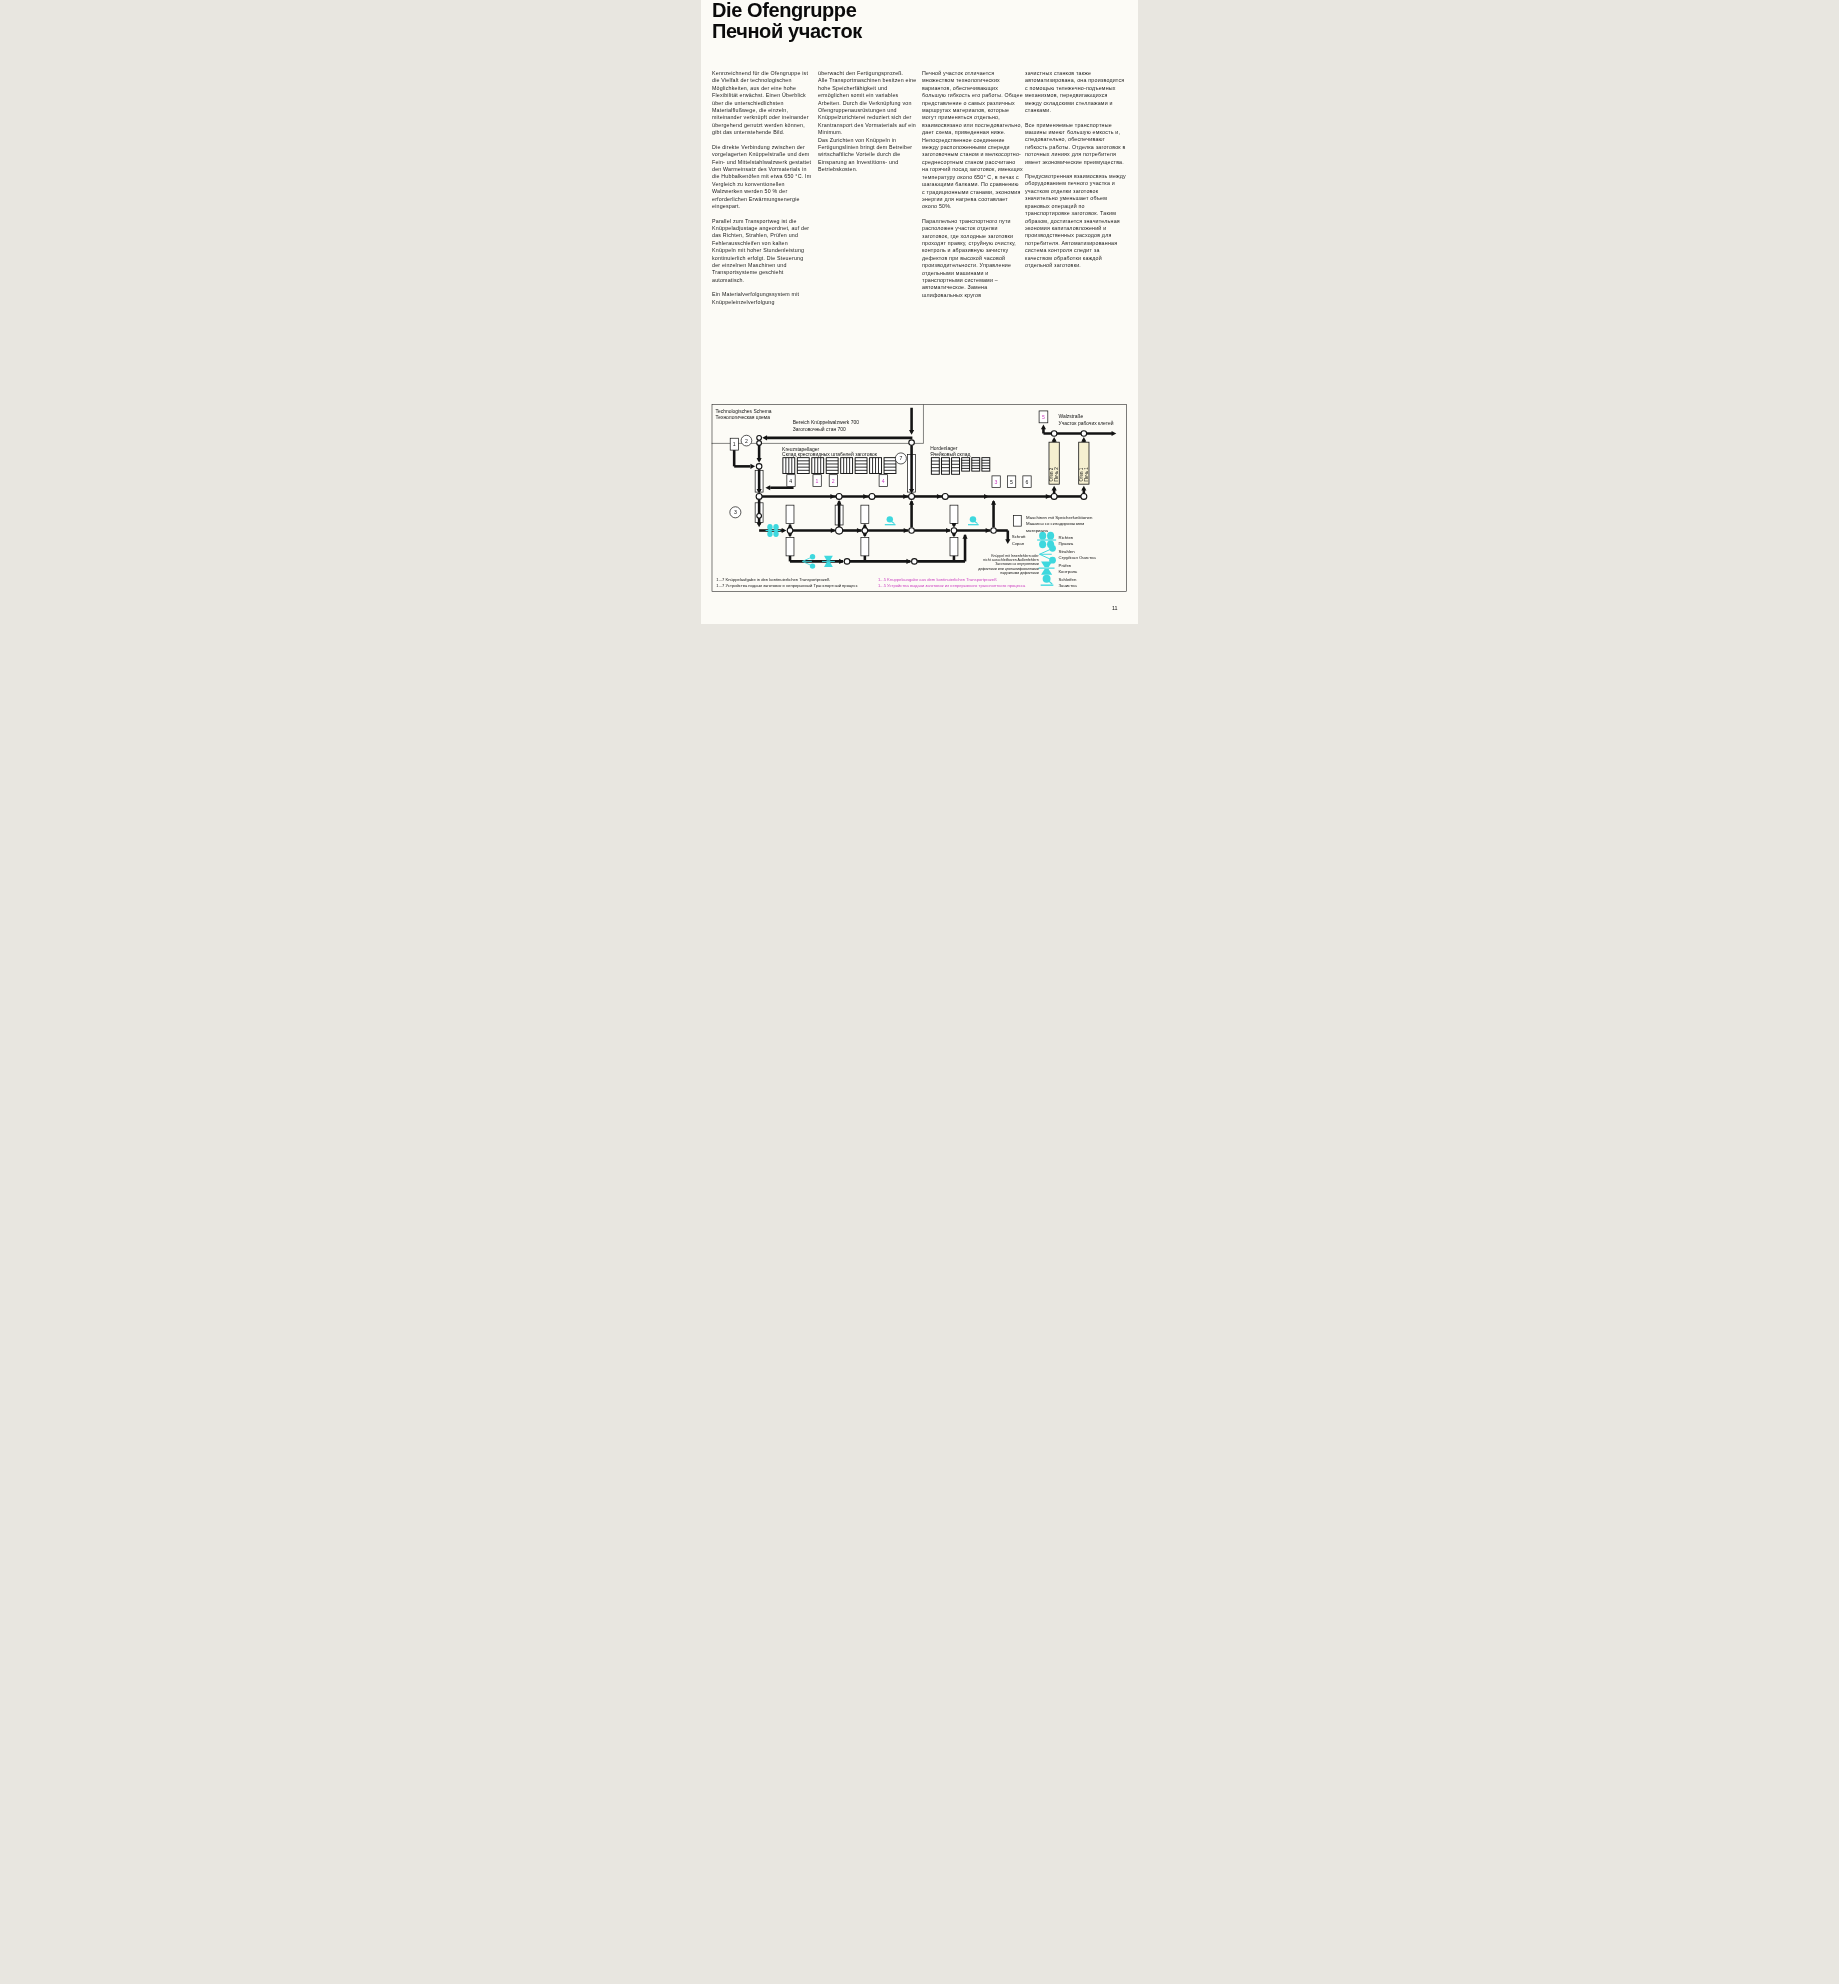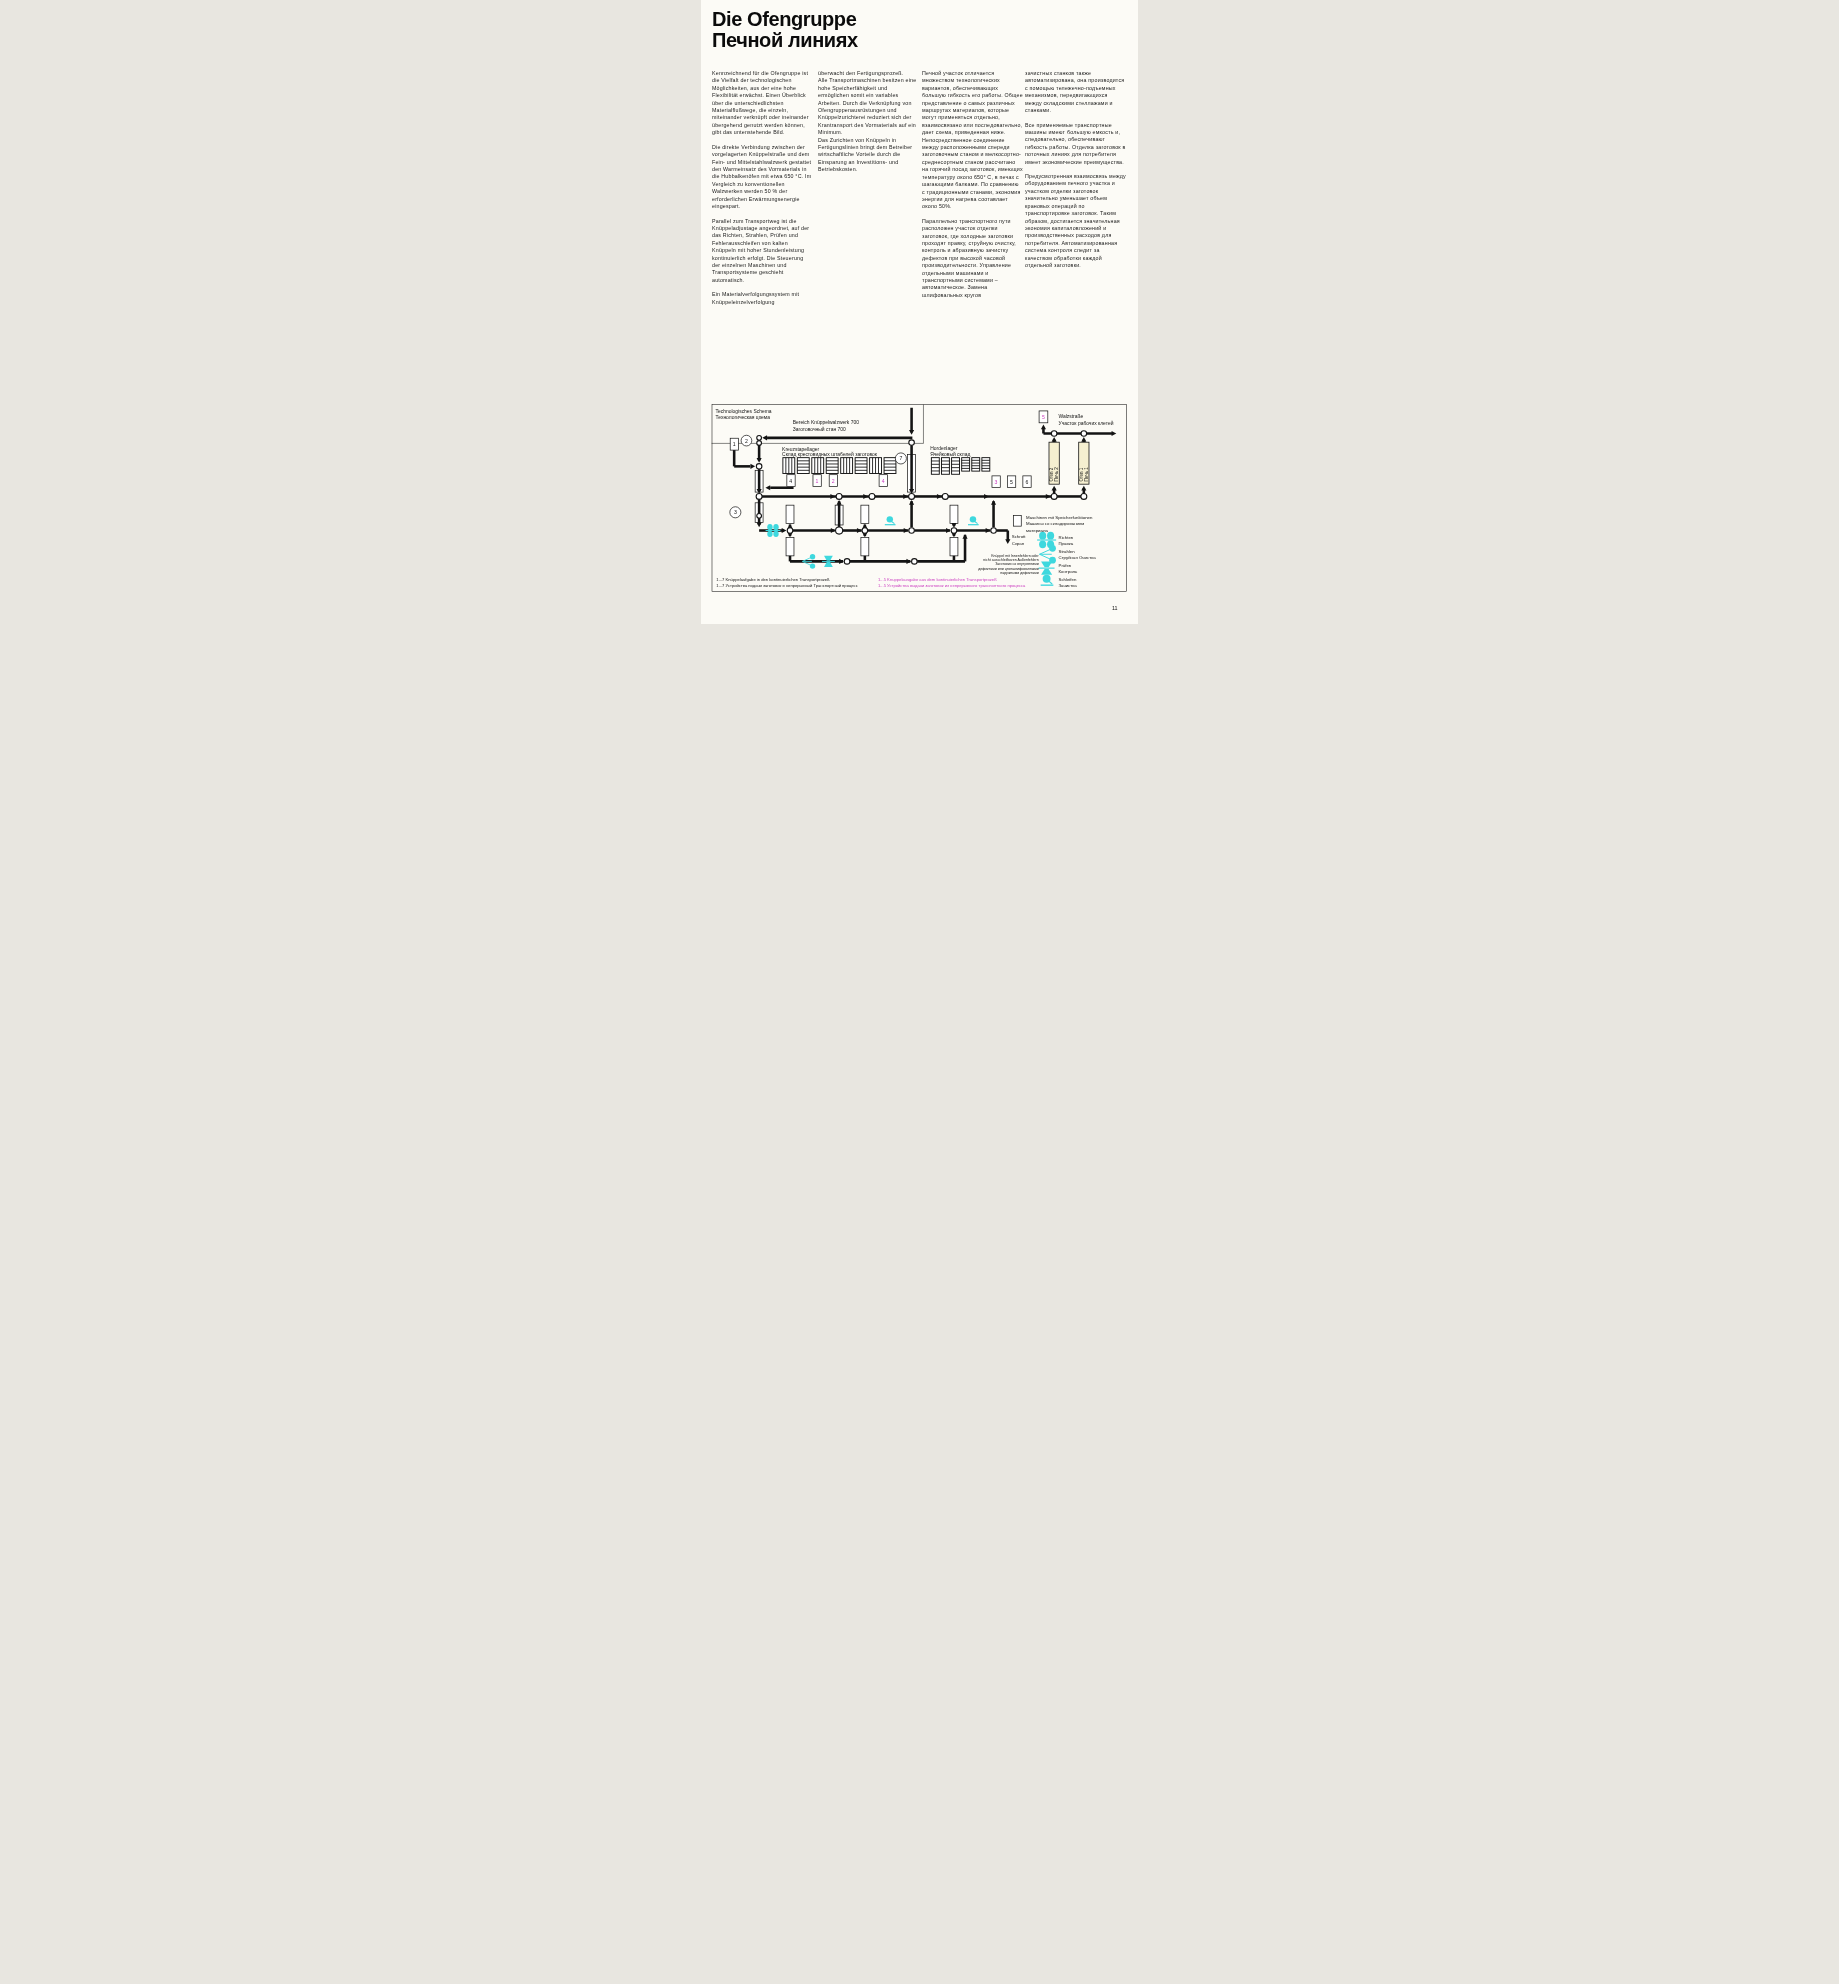--- a/index.html
+++ b/index.html
@@ -1,18 +1,18 @@
 <!DOCTYPE html>
 <html style="font-size:6.4px"><head>
 <meta charset="utf-8">
 <style>
   html,body{margin:0;padding:0;background:#e8e6e0;}
   .page{position:relative;width:437px;height:624px;margin:0 auto;background:#fcfbf6;overflow:hidden;
         font-family:"Liberation Sans",sans-serif;color:#151515;}
-  .title{position:absolute;left:11px;top:9px;font-size:20px;line-height:21px;font-weight:700;
+  .title{position:absolute;left:11px;top:0;font-size:20px;line-height:21px;font-weight:700;
          letter-spacing:-0.4px;color:#0b0b0b;margin:0;}
   .col{position:absolute;top:70px;width:101px;font-size:5.3px;line-height:7.4px;
        letter-spacing:0.2px;color:#1a1a1a;text-align:left;}
   .col p{margin:0;}
   .col p.gap{margin-top:7.1px;}
   .c1{left:11px;} .c2{left:117px;} .c3{left:221px;} .c4{left:324px;}
   svg{position:absolute;left:10px;top:403px;}
   svg text{fill:#141414;font-family:"Liberation Sans",sans-serif;}
   .t12{font-size:12.5px;}
   .t11{font-size:11px;}
@@ -21,21 +21,21 @@
   .num{font-size:13px;}
   .mag{fill:#cb3dc0;}
   .rot{font-size:11.5px;}
   .pagenum{position:absolute;left:411px;top:605px;font-size:5.4px;color:#111;}
 </style>
 </head>
 <body>
 
 <div class="page">
 
-  <h1 class="title"><span>Die Ofengruppe</span><br><span>Печной линиях</span></h1>
+  <h1 class="title"><span>Die Ofengruppe</span><br><span>Печной участок</span></h1>
 
   <div class="col c1">
     <p>Kennzeichnend für die Ofengruppe ist die Vielfalt der technologischen Möglichkeiten, aus der eine hohe Flexibilität erwächst. Einen Überblick über die unterschiedlichsten Materialflußwege, die einzeln, miteinander verknüpft oder ineinander übergehend genutzt werden können, gibt das untenstehende Bild.</p>
     <p class="gap">Die direkte Verbindung zwischen der vorgelagerten Knüppelstraße und dem Fein- und Mittelstahlwalzwerk gestattet den Warmeinsatz des Vormaterials in die Hubbalkenöfen mit etwa 650 °C. Im Vergleich zu konventionellen Walzwerken werden 50 % der erforderlichen Erwärmungsenergie eingespart.</p>
     <p class="gap">Parallel zum Transportweg ist die Knüppeladjustage angeordnet, auf der das Richten, Strahlen, Prüfen und Fehlerausschleifen von kalten Knüppeln mit hoher Stundenleistung kontinuierlich erfolgt. Die Steuerung der einzelnen Maschinen und Transportsysteme geschieht automatisch.</p>
     <p class="gap">Ein Materialverfolgungssystem mit Knüppeleinzelverfolgung</p>
   </div>
   <div class="col c2">
     <p>überwacht den Fertigungsprozeß.</p>
     <p>Alle Transportmaschinen besitzen eine hohe Speicherfähigkeit und ermöglichen somit ein variables Arbeiten. Durch die Verknüpfung von Ofengruppenausrüstungen und Knüppelzurichterei reduziert sich der Krantransport des Vormaterials auf ein Minimum.</p>

